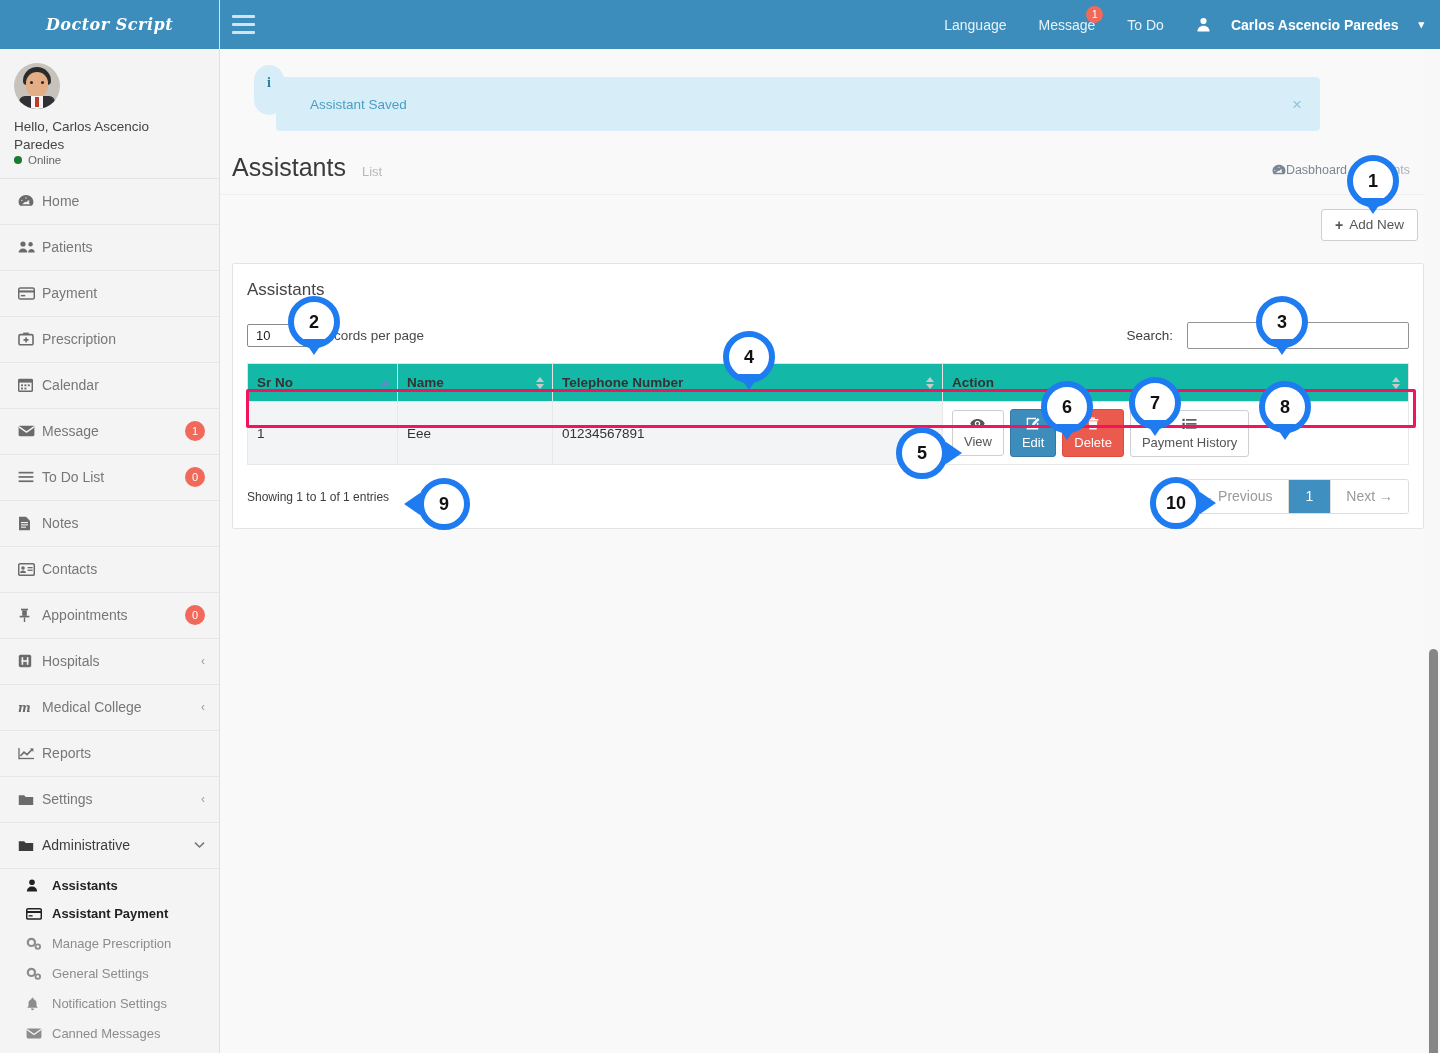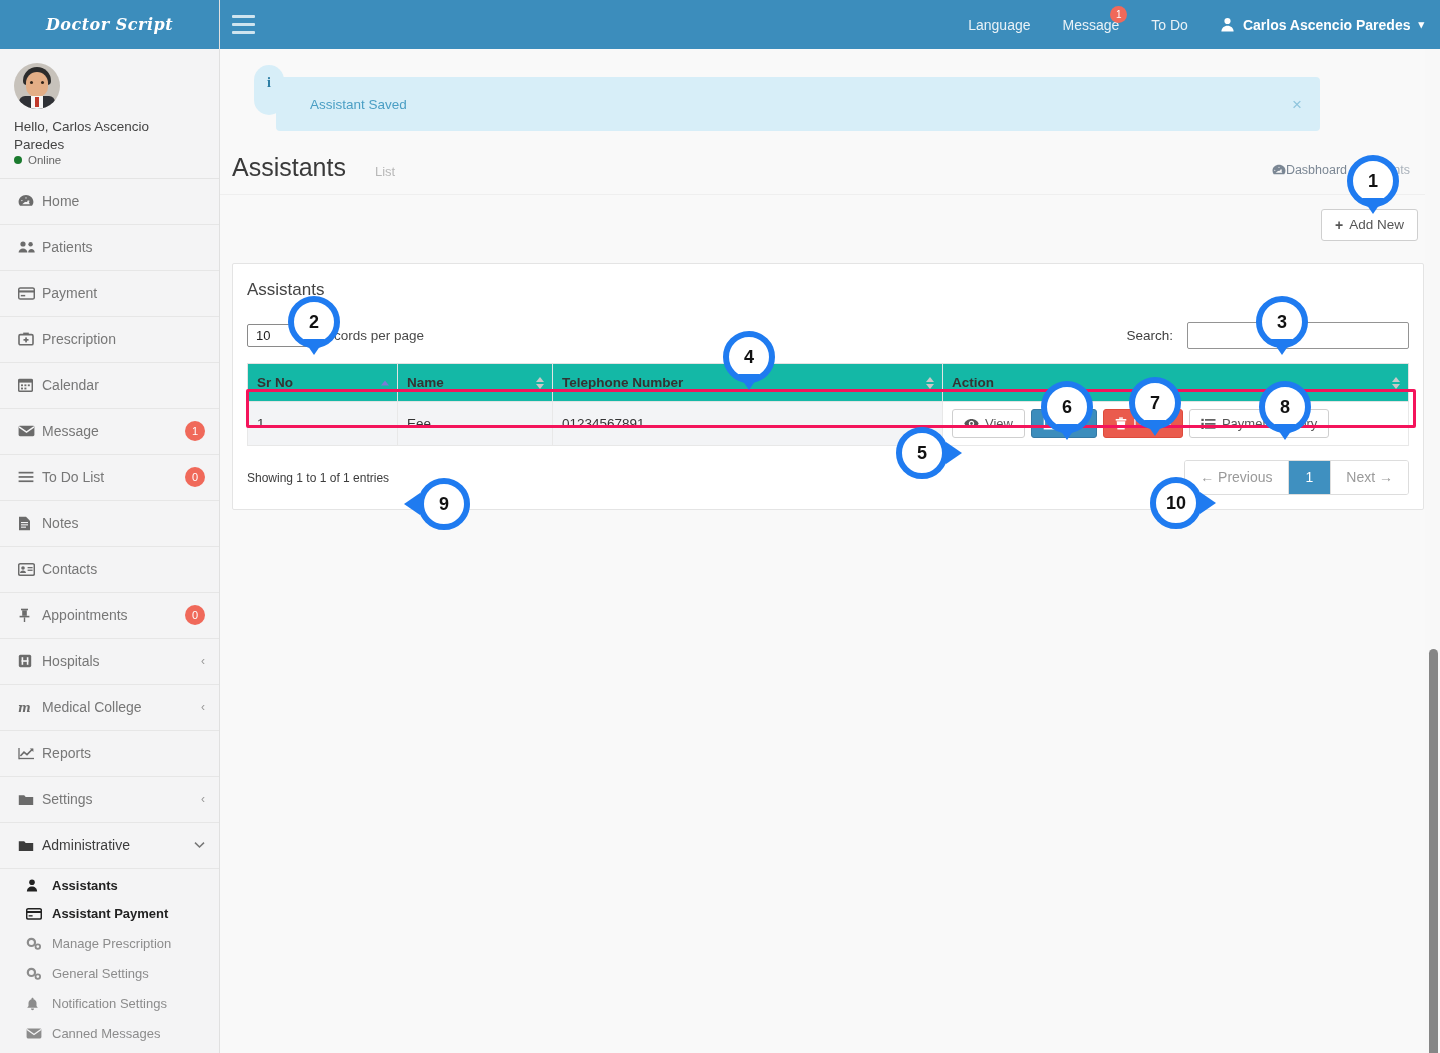--- a/index.html
+++ b/index.html
@@ -95,21 +95,21 @@
   #hamburger {
     width: 46px; height: 49px; display:flex; flex-direction:column;
     align-items:center; justify-content:center; gap:5px; cursor:pointer;
   }
   #hamburger span { display:block; width:23px; height:3px; background:#cfe4ef; border-radius:1px; }
   #topnav { margin-left: auto; display: flex; align-items: center; height: 49px; }
   .tn-item {
     position: relative; color: #e9f2f7; font-size: 14px;
     padding: 0 16px; height: 49px; display:flex; align-items:center; cursor:pointer;
   }
-  .tn-item.user { color: #ffffff; font-weight: bold; gap: 8px; }
+  .tn-item.user { color: #ffffff; font-weight: bold; gap: 20px; }
   .tn-badge {
     position: absolute; top: 6px; right: 8px;
     background: #f0695a; color: #fff; font-size: 10px;
     border-radius: 50%; width: 17px; height: 17px;
     display:flex; align-items:center; justify-content:center;
   }
 
   
   #content {
     position: absolute; left: 220px; top: 49px;
@@ -137,21 +137,21 @@
     color: #8fc5dd; font-size: 17px; cursor: pointer; line-height: 1;
   }
 
   #page-header {
     display: flex; align-items: baseline;
     padding: 22px 30px 12px 12px; margin: 0 0 0 0;
     border-bottom: 1px solid #efefef;
     position: relative;
   }
   #page-header .ph-title { font-size: 25px; color: #3a3a3a; font-weight: normal; }
-  #page-header .ph-sub { font-size: 13px; color: #b8b8b8; margin-left: 29px; }
+  #page-header .ph-sub { font-size: 13px; color: #b8b8b8; margin-left: 16px; }
   #breadcrumb {
     margin-left: auto; font-size: 12.5px; color: #9aa2ad;
     display: flex; align-items: center; gap: 6px;
   }
   #breadcrumb .crumb-link { color: #7b8794; display:flex; align-items:center; gap:0; cursor:pointer; }
   #breadcrumb .crumb-cur { color: #aab2bb; }
 
   #addnew-row { padding: 14px 22px 0 0; display: flex; justify-content: flex-end; }
   .btn {
     font-family: "Liberation Sans", sans-serif;
@@ -197,21 +197,21 @@
   }
   .tri-up { width:0;height:0;border-left:4px solid transparent;border-right:4px solid transparent;border-bottom:5px solid #c9c9c9; }
   .tri-dn { width:0;height:0;border-left:4px solid transparent;border-right:4px solid transparent;border-top:5px solid #c9c9c9; }
   .tri-up.on { border-bottom-color: #7b7bd8; }
   tbody td {
     font-size: 13.5px; color: #333; padding: 12px 10px 12px 9px;
     border: 1px solid #e8e8e8; background: #f3f4f6; vertical-align: middle;
   }
   tbody td.actions { background: #fff; padding: 7px 9px; }
   .act-btns { display: flex; gap: 6px; align-items: center; }
-  .act-btns .btn { padding: 7px 11px; font-size: 13px; }
+  .act-btns .btn { padding: 7px 11px; font-size: 13px; flex-direction: column; }
 
   #table-footer { display: flex; align-items: center; margin-top: 14px; }
   .info { font-size: 12px; color: #3c3c3c; }
   .pager { margin-left: auto; display: flex; border: 1px solid #dddddd; border-radius: 3px; overflow: hidden; }
   .pager a {
     font-size: 14px; padding: 9px 15px; color: #9a9a9a; background: #fff;
     cursor: pointer; border-right: 1px solid #dddddd; line-height: 1.1;
   }
   .pager a:last-child { border-right: none; }
   .pager a.cur { background: #3f90c0; color: #fff; padding: 9px 17px; }

